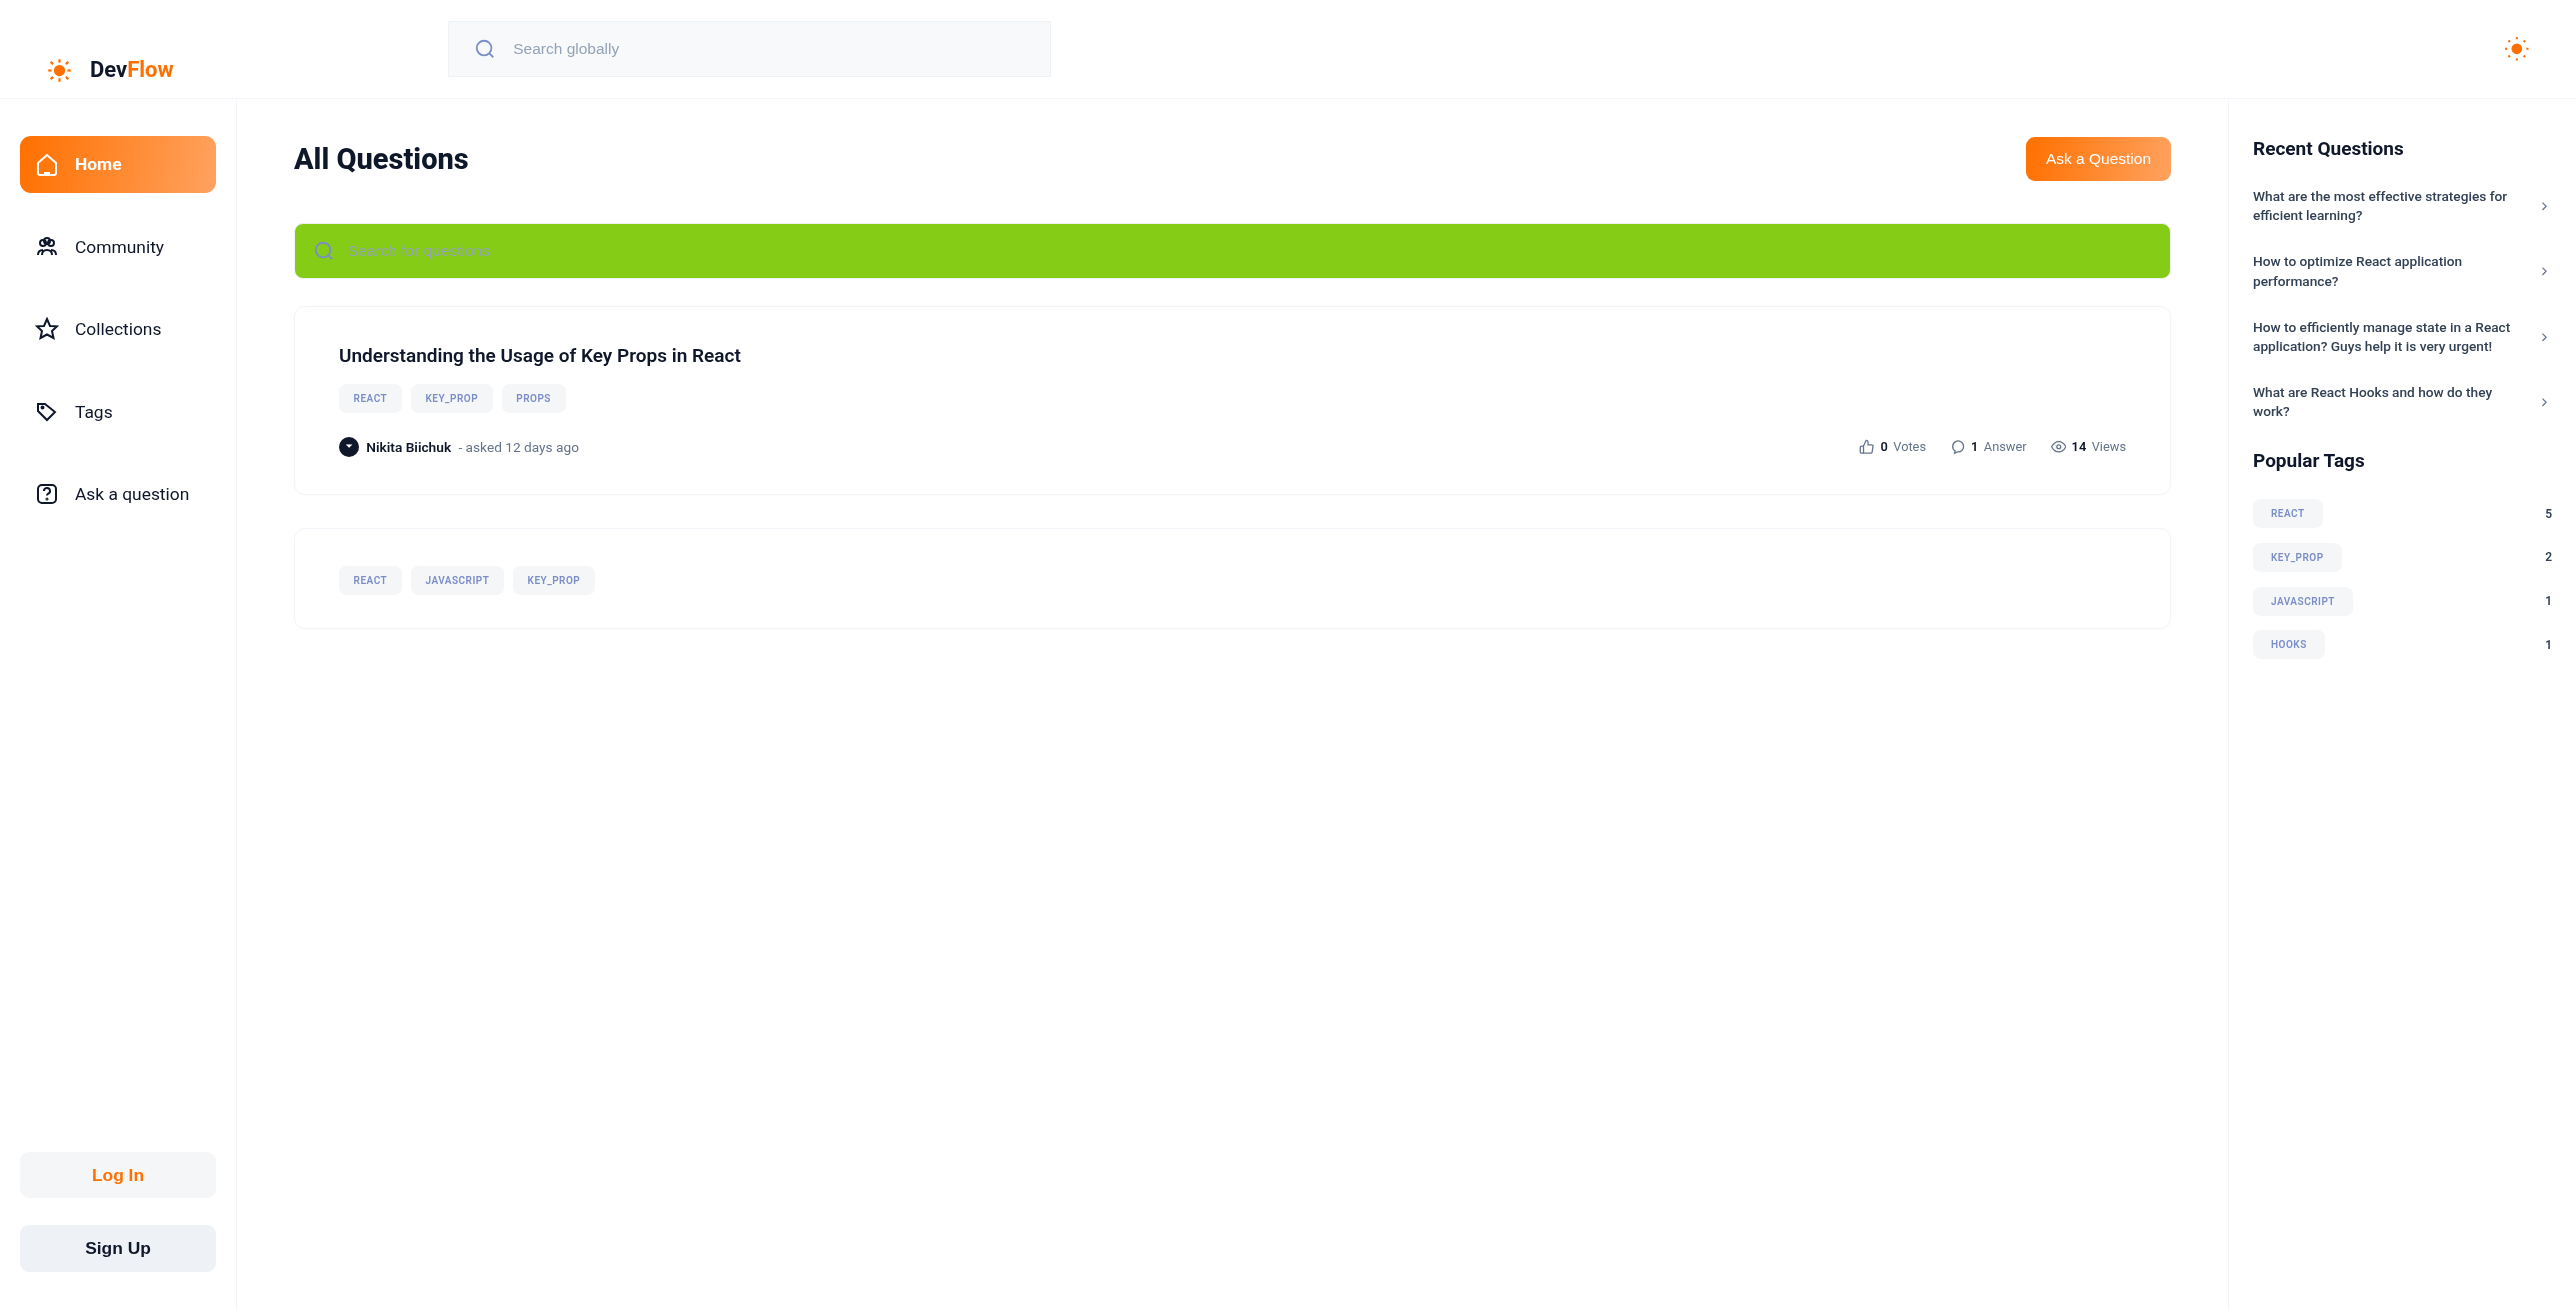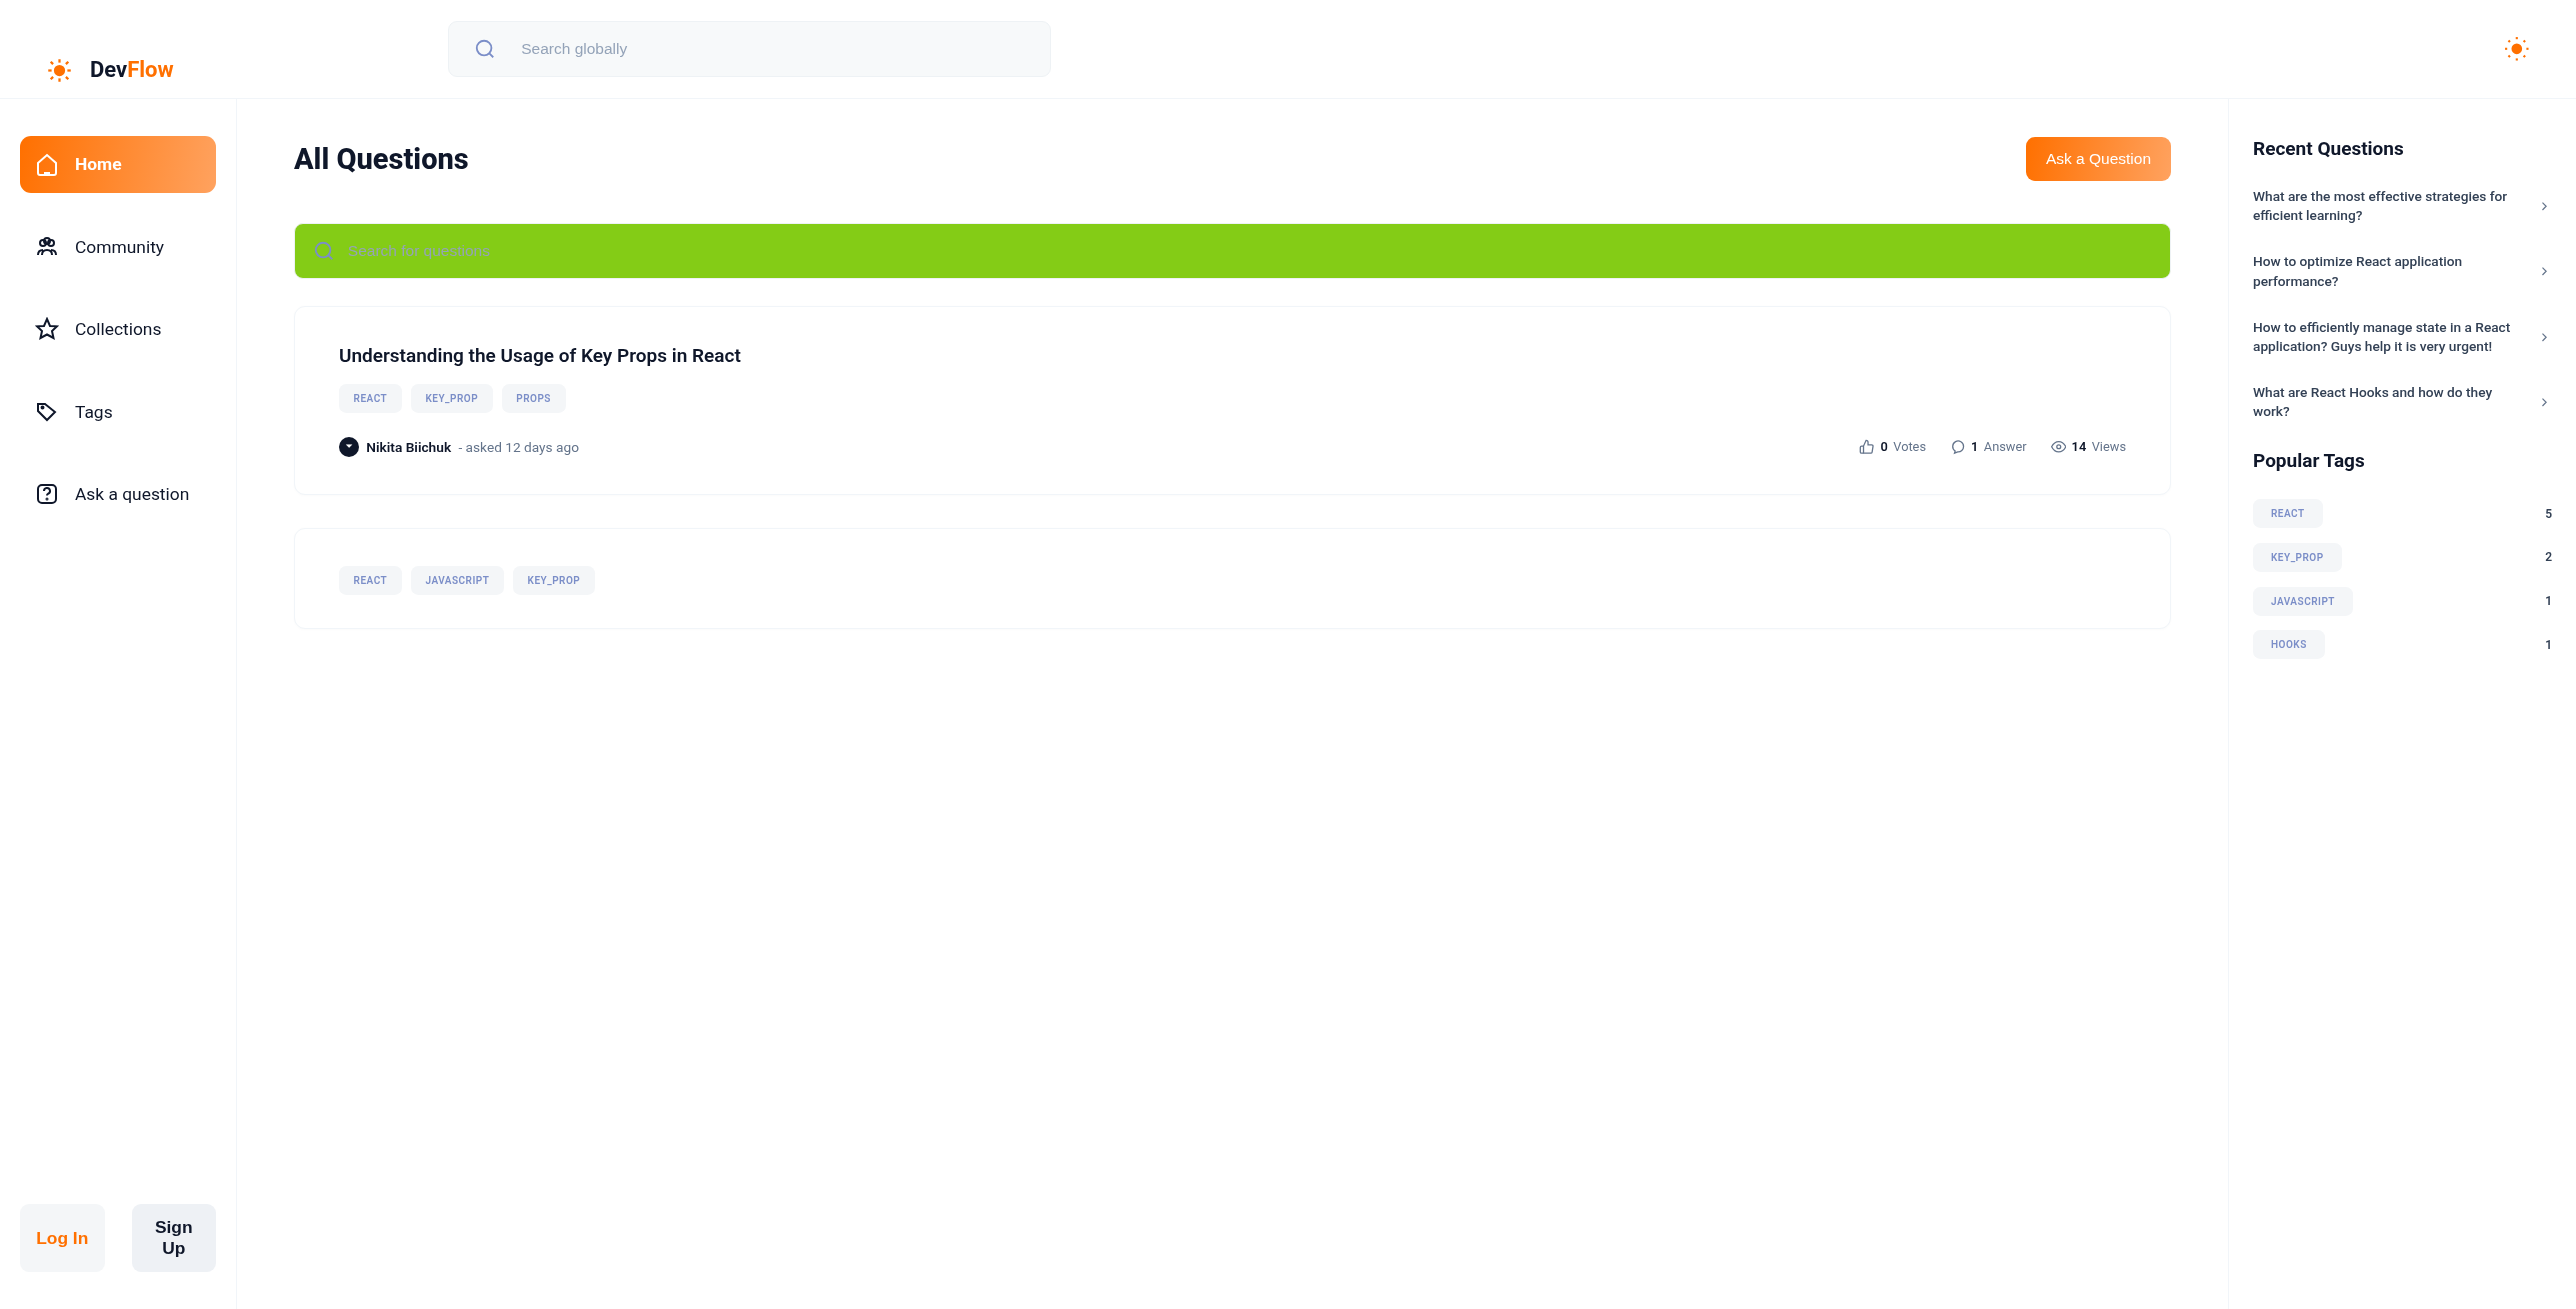--- a/index.html
+++ b/index.html
@@ -30,23 +30,23 @@
   }
   .logo-text-dev { color: #0f172a; }
   .logo-text-flow { color: #ff7000; }
   .global-search {
     flex: 1;
     max-width: 603px;
     margin-left: 274px;
     display: flex;
     align-items: center;
     background: #f7f9fa;
-    border-radius: 9px;
+    border-radius: 1px;
     padding: 16.4px 25.6px;
-    gap: 25px;
+    gap: 17px;
     border: 0.9px solid #eef2f5;
   }
   .global-search input {
     border: none;
     background: transparent;
     outline: none;
     font-size: 15.5px;
     color: #64748b;
     flex: 1;
   }
@@ -79,21 +79,21 @@
     color: #0f172a;
     cursor: pointer;
     margin-bottom: 25.6px;
   }
   .nav-item.active {
     background: linear-gradient(100deg, #ff7000 0%, #ffa25f 100%);
     color: #fff;
     font-weight: 700;
   }
   .nav-icon { width: 24px; height: 24px; flex-shrink: 0; }
-  .sidebar-footer { margin-top: auto; display: flex; flex-direction: row; gap: 27px; }
+  .sidebar-footer { margin-top: auto; display: flex; flex-direction: column; gap: 27px; }
   .btn-login, .btn-signup {
     width: 100%;
     padding: 12.8px;
     border: none;
     border-radius: 9px;
     font-size: 17.4px;
     font-weight: 600;
     cursor: pointer;
   }
   .btn-login { background: #f4f6f8; color: #ff7000; }

